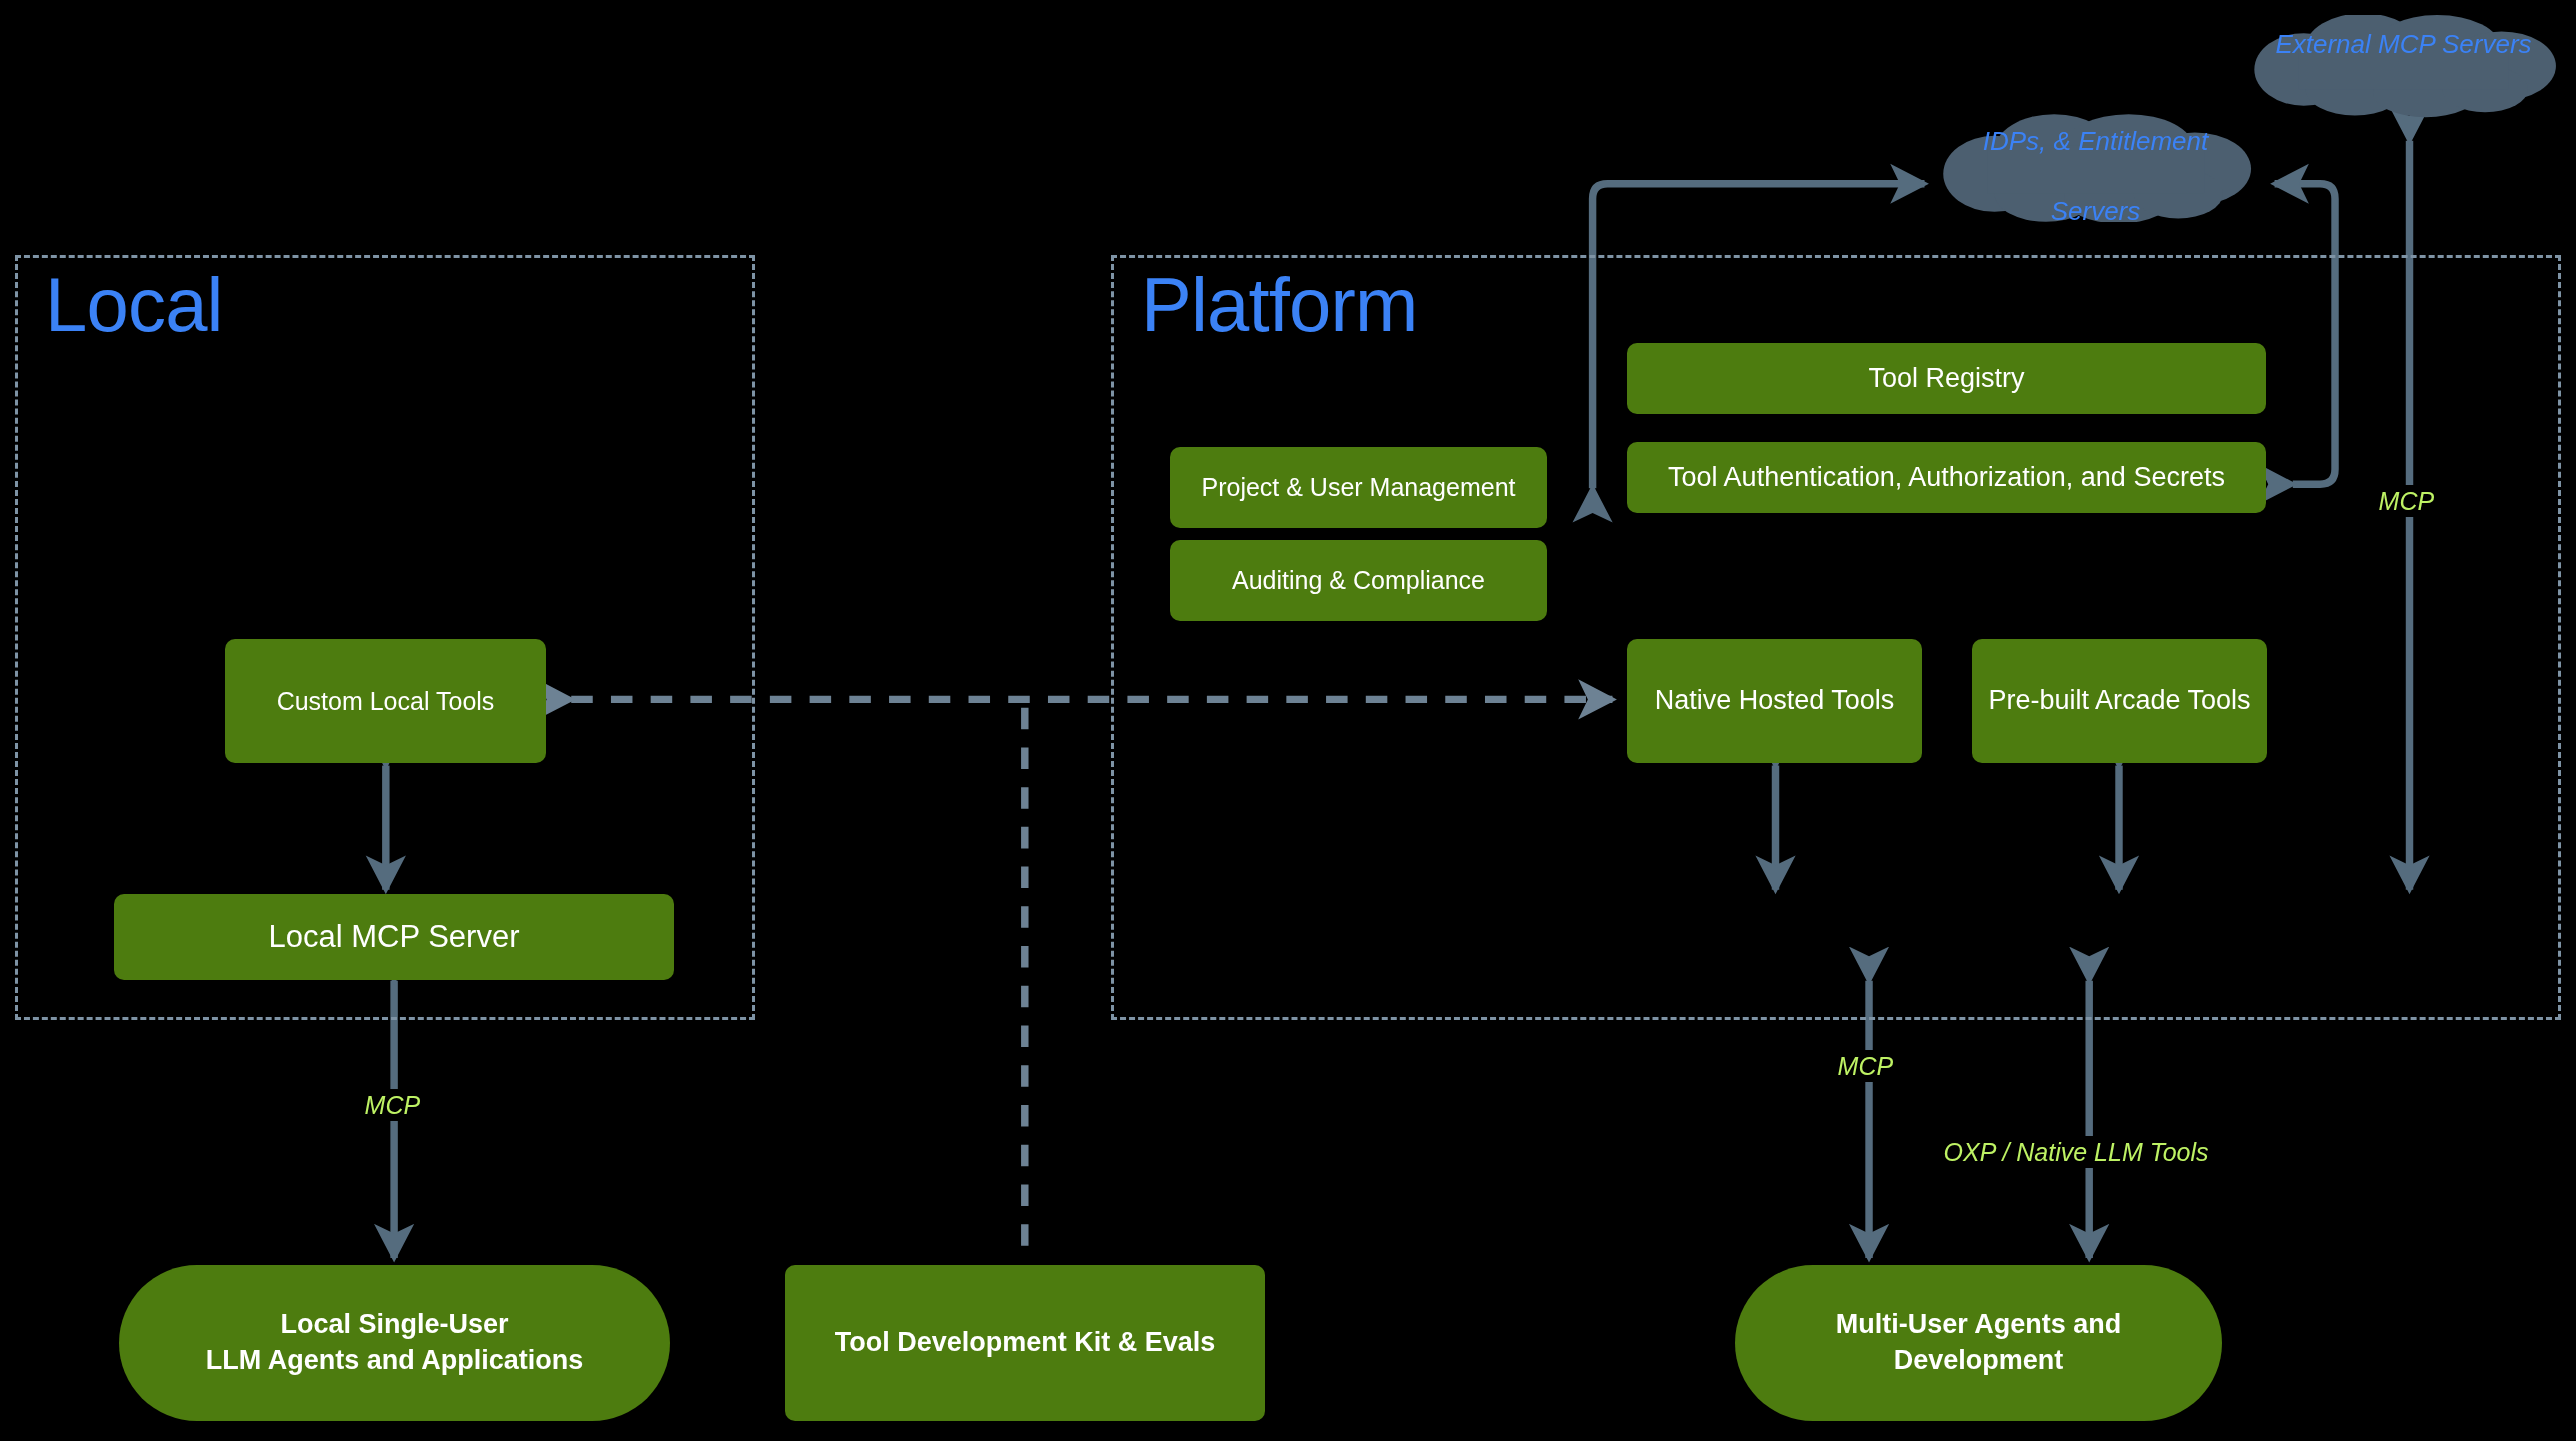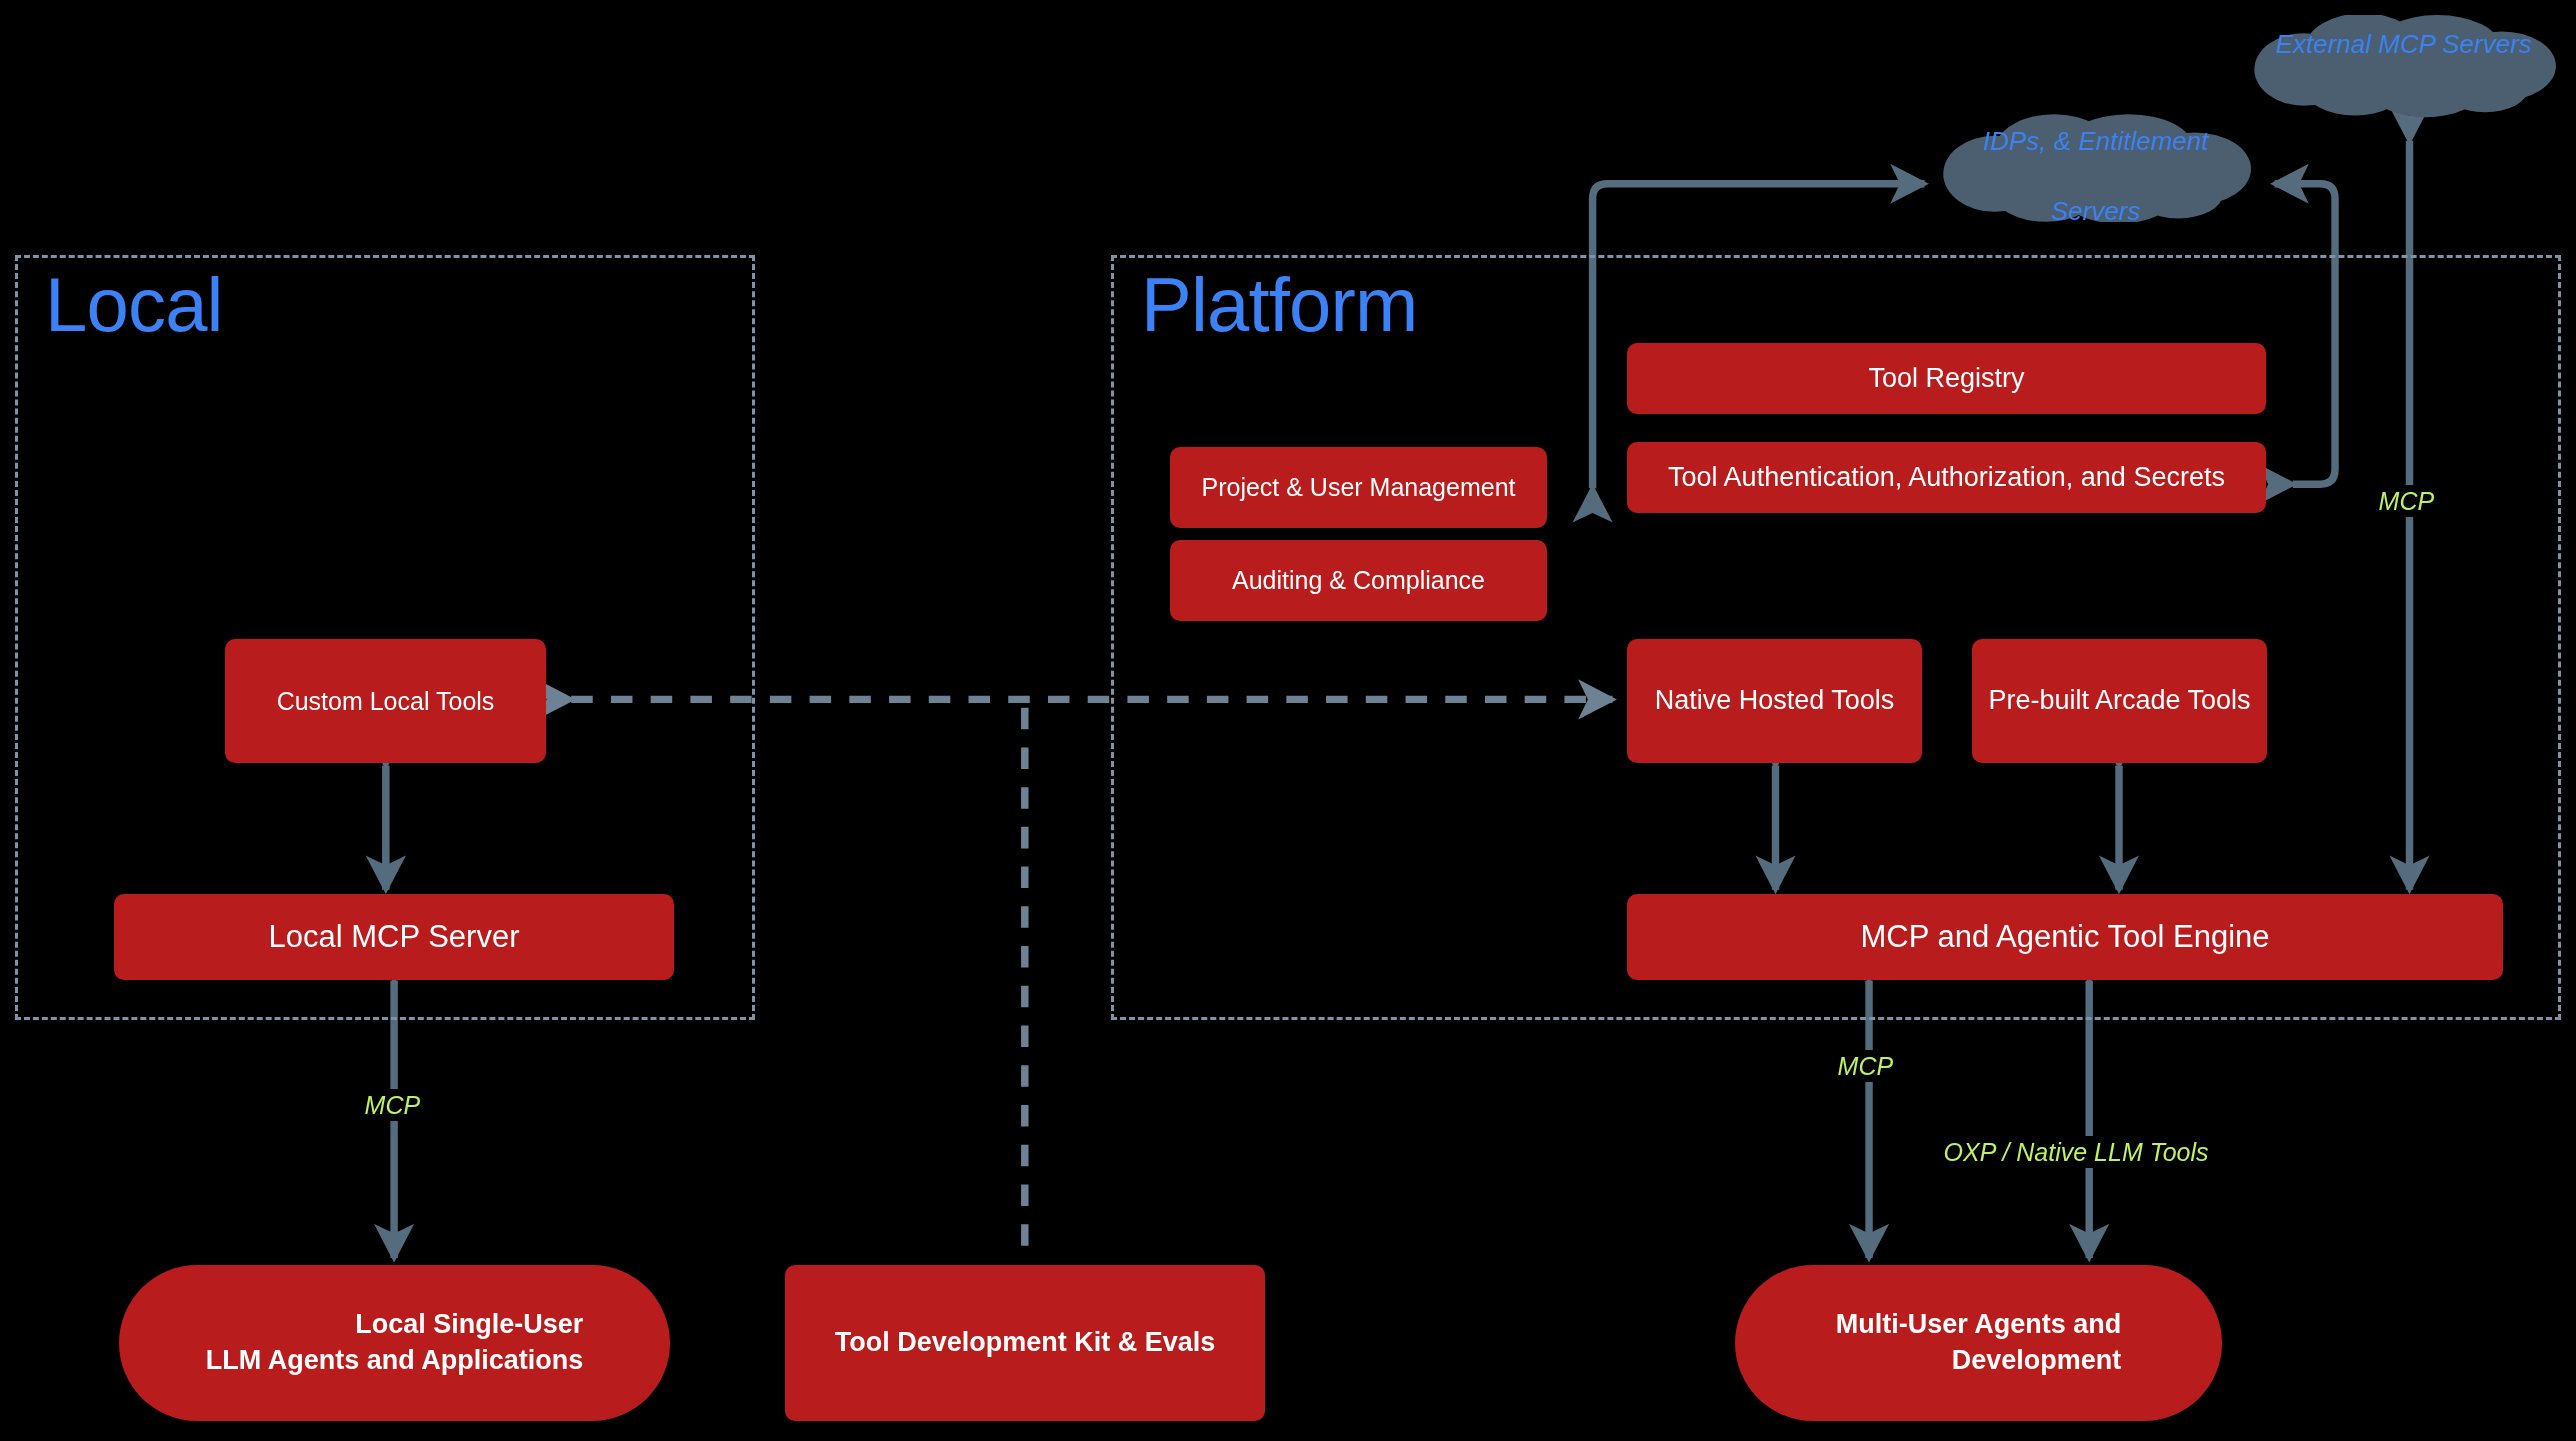--- a/index.html
+++ b/index.html
@@ -32,26 +32,26 @@
     color:#3b82f6;
     font-size:76px;
     font-weight:400;
     letter-spacing:-0.8px;
     line-height:1;
     white-space:nowrap;
   }
   
   .node{
     position:absolute;
-    background:#b91c1c;
+    background:#4d7c0f;
     color:#ffffff;
     display:flex;
     align-items:center;
     justify-content:center;
-    text-align:right;
+    text-align:center;
     box-sizing:border-box;
     border-radius:6.6px;
     line-height:1.32;
     padding:3.3px 11.6px;
   }
   .n-sm{font-size:25px;font-weight:400;}
   .n-md{font-size:27px;font-weight:400;}
   .n-lg{font-size:31px;font-weight:400;}
   .n-bold{font-size:27px;font-weight:700;}
   .pill{border-radius:91px;}
@@ -174,21 +174,20 @@
 
   <div class="node n-md rect-soft" style="left:1627px; top:343px; width:639px; height:71px;">Tool Registry</div>
 
   <div class="node n-md rect-soft" style="left:1627px; top:442px; width:639px; height:71px;">Tool Authentication, Authorization, and Secrets</div>
 
 
   <div class="node n-md rect-soft" style="left:1627px; top:639px; width:295px; height:124px;">Native Hosted Tools</div>
 
   <div class="node n-md rect-soft" style="left:1972px; top:639px; width:295px; height:124px;">Pre-built Arcade Tools</div>
 
-  <div class="node n-lg rect-soft" style="left:1627px; top:894px; width:876px; height:86px;">MCP and Agentic Tool Engine</div>
 
   <div class="node n-bold pill" style="left:119px; top:1265px; width:551px; height:156px;">
     <span>
       <span>Local Single-User</span><br>
       <span>LLM Agents and Applications</span>
     </span>
   </div>
 
   <div class="node n-bold rect-soft" style="left:785px; top:1265px; width:480px; height:156px;">Tool Development Kit &amp; Evals</div>
 

